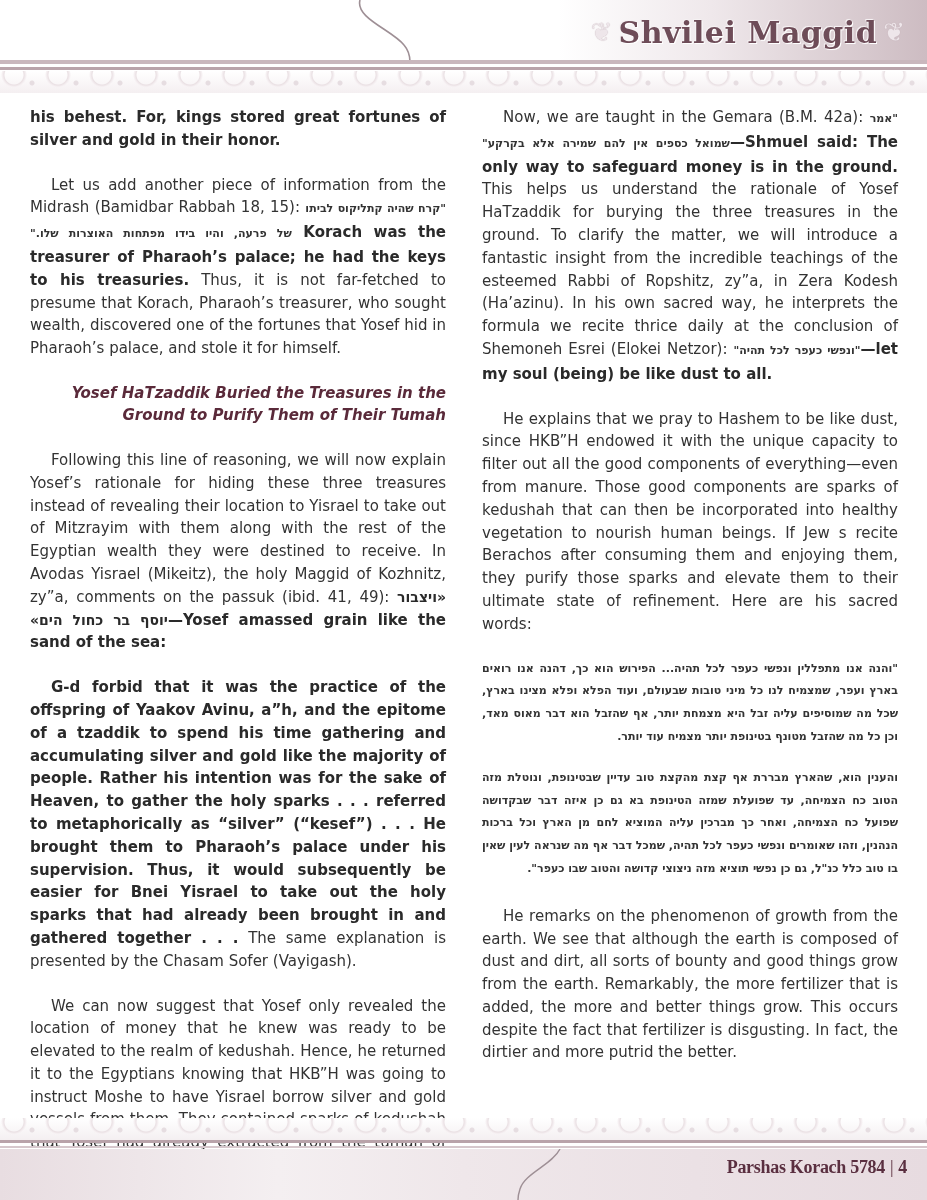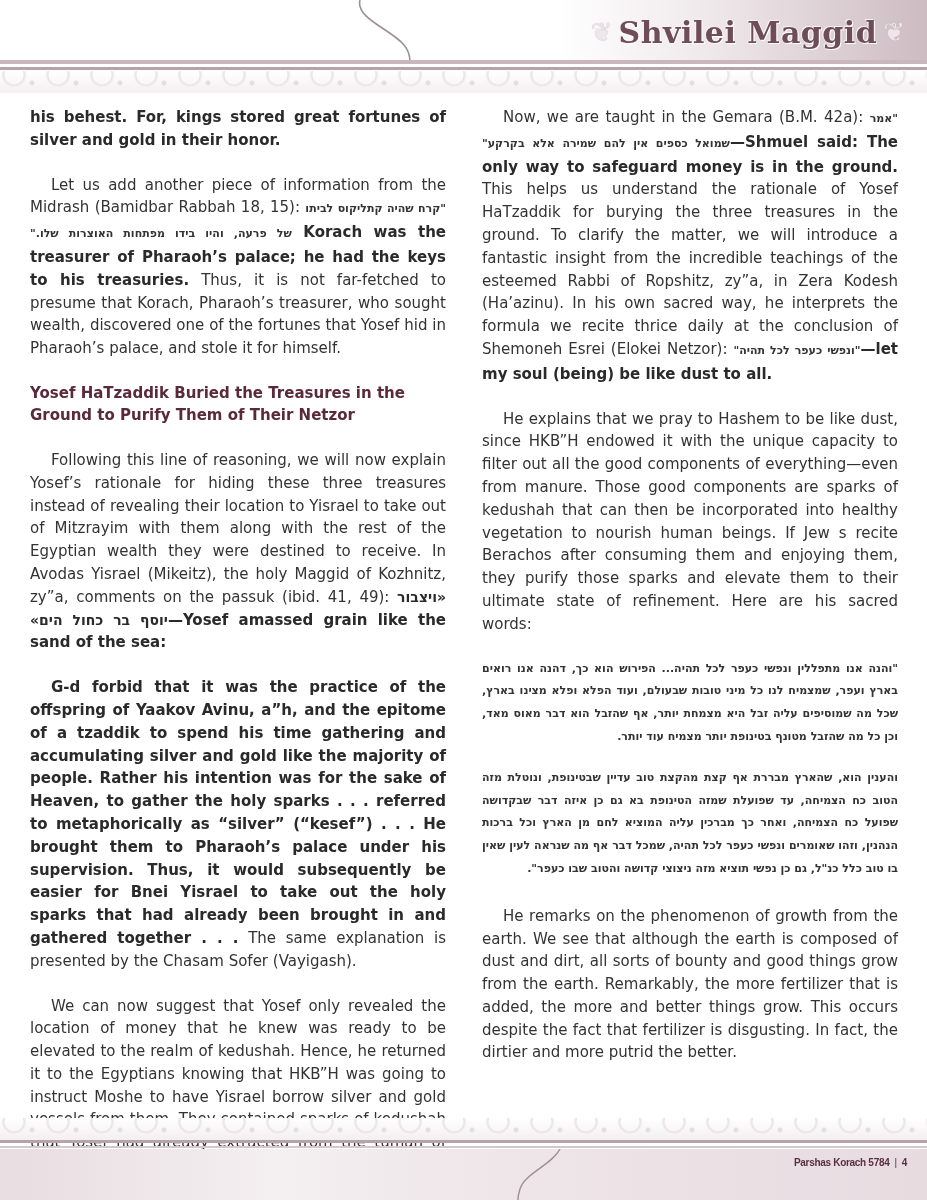--- a/index.html
+++ b/index.html
@@ -96,26 +96,27 @@
       text-indent: 0;
     }
     .b { font-weight: bold; color: #2a2a2a; }
     .he {
       font-family: "DejaVu Sans", sans-serif;
       font-size: 11px;
       font-weight: bold;
       unicode-bidi: isolate;
     }
     .section-heading {
-      text-align: left;
+      text-align: right;
       font-weight: bold;
       color: #5a2a3a;
       font-size: 15px;
       line-height: 22.5px;
       margin: 8px 0 22px 0;
+      font-style: italic;
     }
     .hebrew-quote {
       direction: rtl;
       text-align: justify;
       font-size: 11px;
       line-height: 22.8px;
       font-weight: bold;
       color: #333;
       margin: 0 0 18px 0;
     }
@@ -132,23 +133,23 @@
     .footer-bg {
       position: absolute;
       left: 0; top: 1149px;
       width: 927px; height: 51px;
       background: linear-gradient(90deg, #e8dde1 0%, #f4eff1 30%, #efe7ea 50%, #e7dbe0 100%);
     }
     .footer-text {
       position: absolute;
       right: 20px;
       top: 1157px;
-      font-family: Liberation Sans, sans-serif;
-      font-weight: bold;
-      font-size: 10px;
+      font-family: Liberation Serif, serif;
+      font-weight: bold;
+      font-size: 18px;
       color: #5a2f40;
       letter-spacing: -0.3px;
     }
     .footer-sep {
       margin: 0 5px;
       font-weight: normal;
     }
   </style>
 </head>
 <body>
@@ -182,21 +183,21 @@
     <p class="noindent">
       <span class="b">his behest.  For, kings stored great fortunes of silver and gold in their honor.</span>
     </p>
 
     <p class="indent">
       <span>Let us add another piece of information from the Midrash (Bamidbar Rabbah 18, 15): </span><span class="he" dir="rtl">"קרח שהיה קתליקוס לביתו של פרעה, והיו בידו מפתחות האוצרות שלו."</span><span class="b"> Korach was the treasurer of Pharaoh’s palace; he had the keys to his treasuries.</span><span>  Thus, it is not far-fetched to presume that Korach, Pharaoh’s treasurer, who sought wealth, discovered one of the fortunes that Yosef hid in Pharaoh’s palace, and stole it for himself.</span>
     </p>
 
     <div class="section-heading">
       <div>Yosef HaTzaddik Buried the Treasures in the</div>
-      <div>Ground to Purify Them of Their Netzor</div>
+      <div>Ground to Purify Them of Their Tumah</div>
     </div>
 
     <p class="indent">
       <span>Following this line of reasoning, we will now explain Yosef’s rationale for hiding these three treasures instead of revealing their location to Yisrael to take out of Mitzrayim with them along with the rest of the Egyptian wealth they were destined to receive.  In Avodas Yisrael (Mikeitz), the holy Maggid of Kozhnitz, zy”a, comments on the passuk (ibid. 41, 49): </span><span class="he b" dir="rtl" style="font-size:14px;">«ויצבור יוסף בר כחול הים»</span><span class="b">—Yosef amassed grain like the sand of the sea:</span>
     </p>
 
     <p class="indent">
       <span class="b">G-d forbid that it was the practice of the offspring of Yaakov Avinu, a”h, and the epitome of a tzaddik to spend his time gathering and accumulating silver and gold like the majority of people.  Rather his intention was for the sake of Heaven, to gather the holy sparks . . . referred to metaphorically as “silver” (“kesef”) . . . He brought them to Pharaoh’s palace under his supervision.  Thus, it would subsequently be easier for Bnei Yisrael to take out the holy sparks that had already been brought in and gathered together . . .</span><span>  The same explanation is presented by the Chasam Sofer (Vayigash).</span>
     </p>
 

